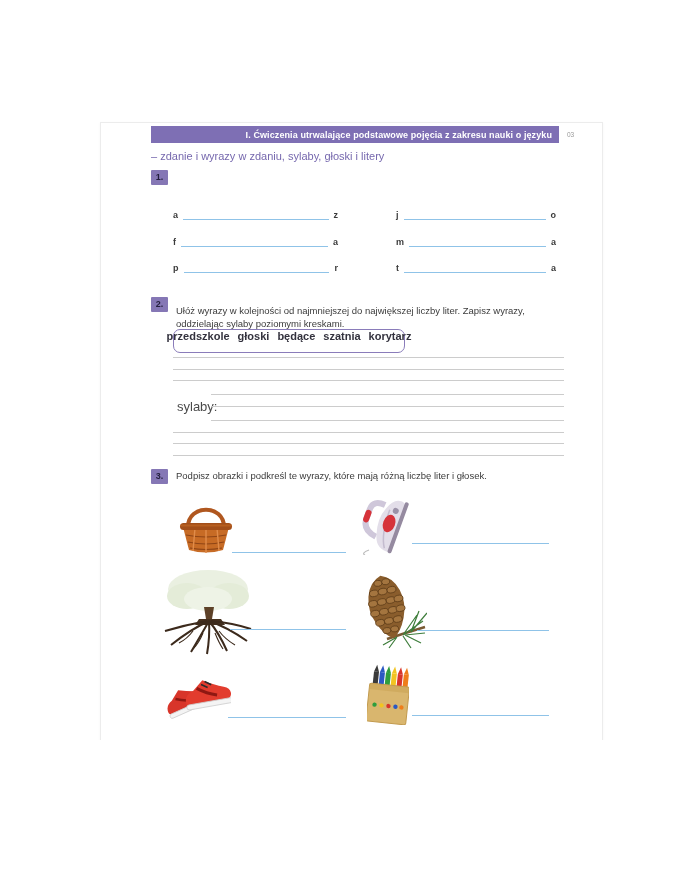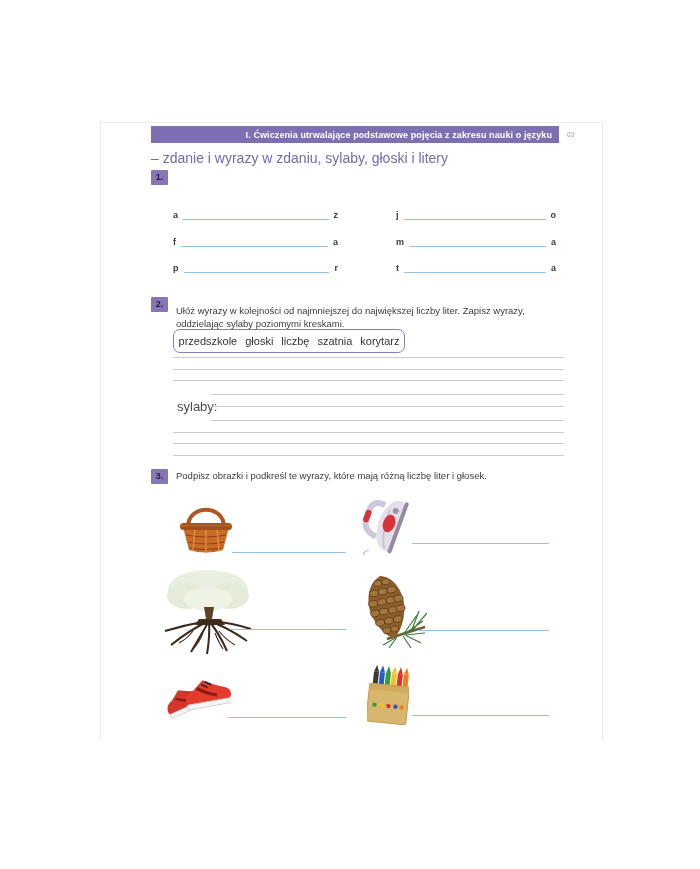--- a/index.html
+++ b/index.html
@@ -3,36 +3,36 @@
 <meta charset="utf-8">
 <style>
   html,body{margin:0;padding:0;background:#ffffff;font-family:"Liberation Sans",sans-serif;}
   .canvas{position:relative;width:700px;height:740px;background:#ffffff;overflow:hidden;}
   .page{position:absolute;left:100px;top:122px;width:501px;height:619px;background:#ffffff;
         border:1px solid #ececec;box-shadow:0 1px 3px rgba(0,0,0,0.04);}
   .hdr-bar{position:absolute;left:50px;top:3px;width:408px;height:17px;background:#7e6fb4;
            display:flex;align-items:center;justify-content:flex-end;padding-right:7px;box-sizing:border-box;}
   .hdr-bar span{color:#ffffff;font-size:9px;font-weight:bold;letter-spacing:.1px;}
   .pagenum{position:absolute;left:466px;top:8px;font-size:6.5px;color:#999;}
-  .subtitle{position:absolute;left:50px;top:27px;font-size:14px;color:#7668ae;}
+  .subtitle{position:absolute;left:50px;top:27px;font-size:11px;color:#7668ae;}
   .badge{position:absolute;width:17px;height:15px;background:#8577b5;color:#241f3d;
          font-size:9px;font-weight:bold;text-align:center;line-height:15px;border-radius:1px;}
   .instr{position:absolute;left:75px;width:392px;font-size:9.5px;line-height:12.5px;color:#3b3b3b;}
   
   .pair-grid{position:absolute;left:72px;top:85px;width:385px;}
   .pair-row{display:flex;gap:58px;height:12px;margin-bottom:14.5px;}
   .pair{display:flex;align-items:flex-end;}
   .pair.l{width:165px;}
   .pair.r{width:160px;}
   .pair b{font-size:9px;color:#3b3b3b;line-height:10px;}
   .bl-line{flex:1;border-bottom:1.4px solid #8fc3e8;height:3px;margin:0 5px;}
   
   .word-box{position:absolute;left:72px;top:206px;width:232px;height:24px;border:1.5px solid #8a7cba;
-            border-radius:7px;display:flex;align-items:center;justify-content:center;gap:8px;
-            font-weight:normal;font-size:11px;color:#33323e;box-sizing:border-box;background:#fff;}
+            border-radius:7px;display:flex;justify-content:center;gap:8px;
+            font-weight:bold;font-size:11px;color:#33323e;box-sizing:border-box;background:#fff;}
   .gline{position:absolute;height:0;border-top:1px solid #cccccc;}
   .gline.full{left:72px;width:391px;}
   .gline.ind{left:110px;width:353px;}
   .syl-label{position:absolute;left:76px;top:276px;font-size:13px;color:#4a4a4a;}
   
   .img-slot{position:absolute;}
   .ans-line{position:absolute;height:0;border-top:1.5px solid #8fc3e8;}
   svg{display:block;}
 </style>
 </head>
@@ -87,21 +87,21 @@
         </div>
       </div>
     </div>
 
     <div class="badge" style="left:50px;top:174px;">2.</div>
     <div class="instr" style="top:182px;">Ułóż wyrazy w kolejności od najmniejszej do największej liczby liter. Zapisz wyrazy, oddzielając sylaby poziomymi kreskami.</div>
 
     <div class="word-box">
       <span>przedszkole</span>
       <span>głoski</span>
-      <span>liczbę</span>
+      <span>będące</span>
       <span>szatnia</span>
       <span>korytarz</span>
     </div>
 
     <div class="gline full" style="top:234px;"></div>
     <div class="gline full" style="top:246px;"></div>
     <div class="gline full" style="top:257px;"></div>
     <div class="syl-label">sylaby:</div>
     <div class="gline ind" style="top:271px;"></div>
     <div class="gline ind" style="top:283px;"></div>

